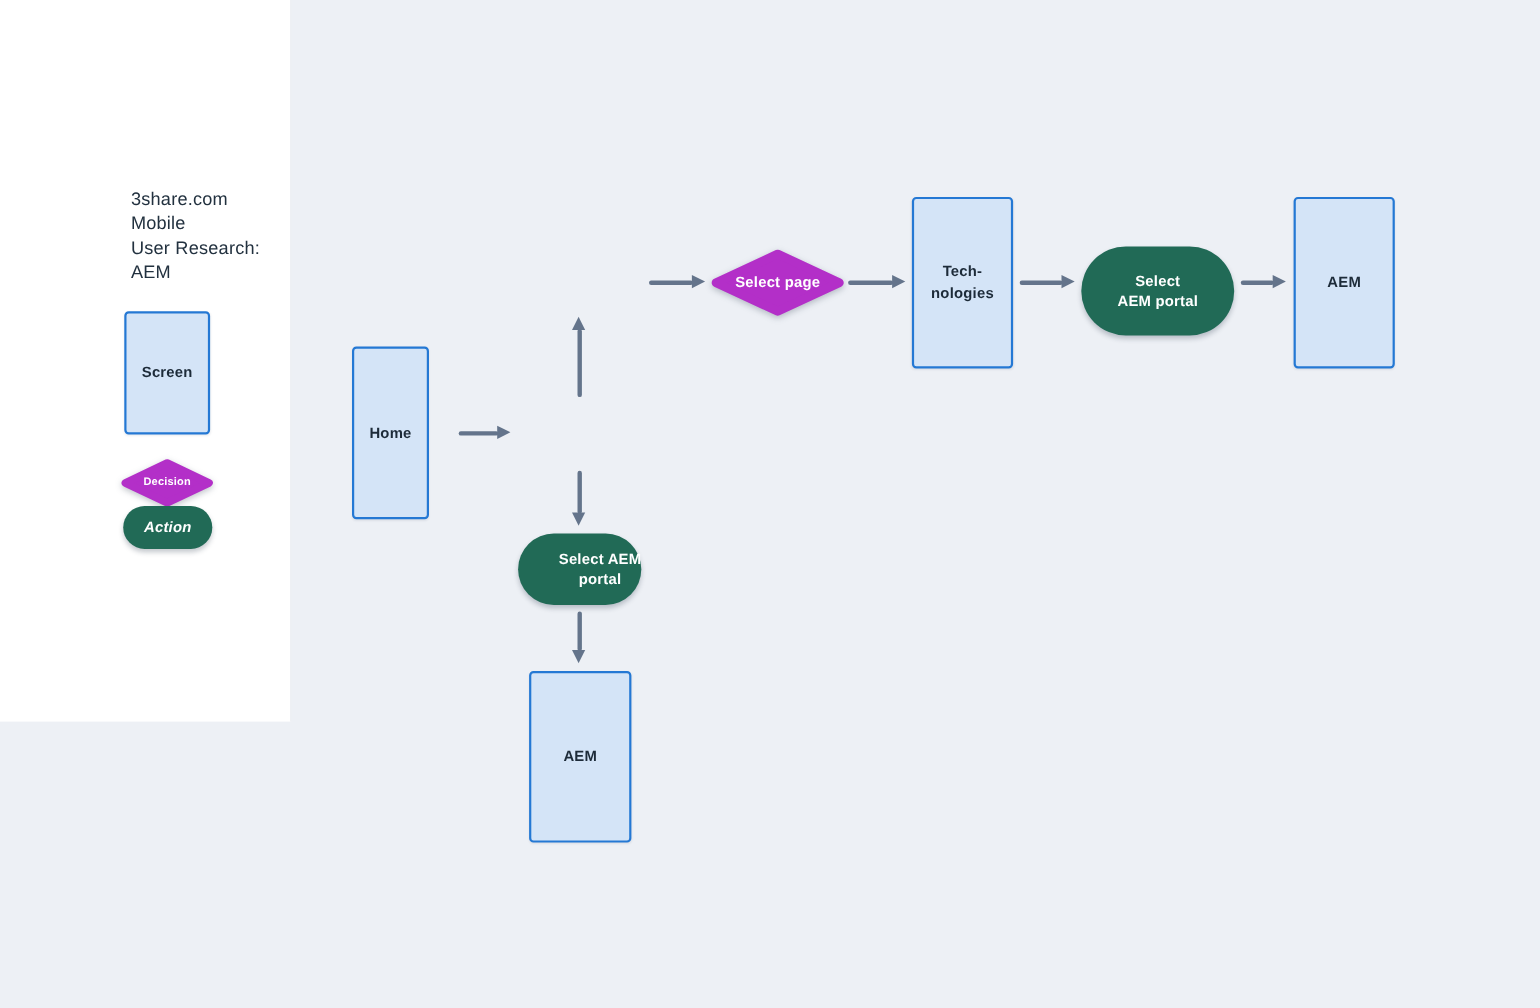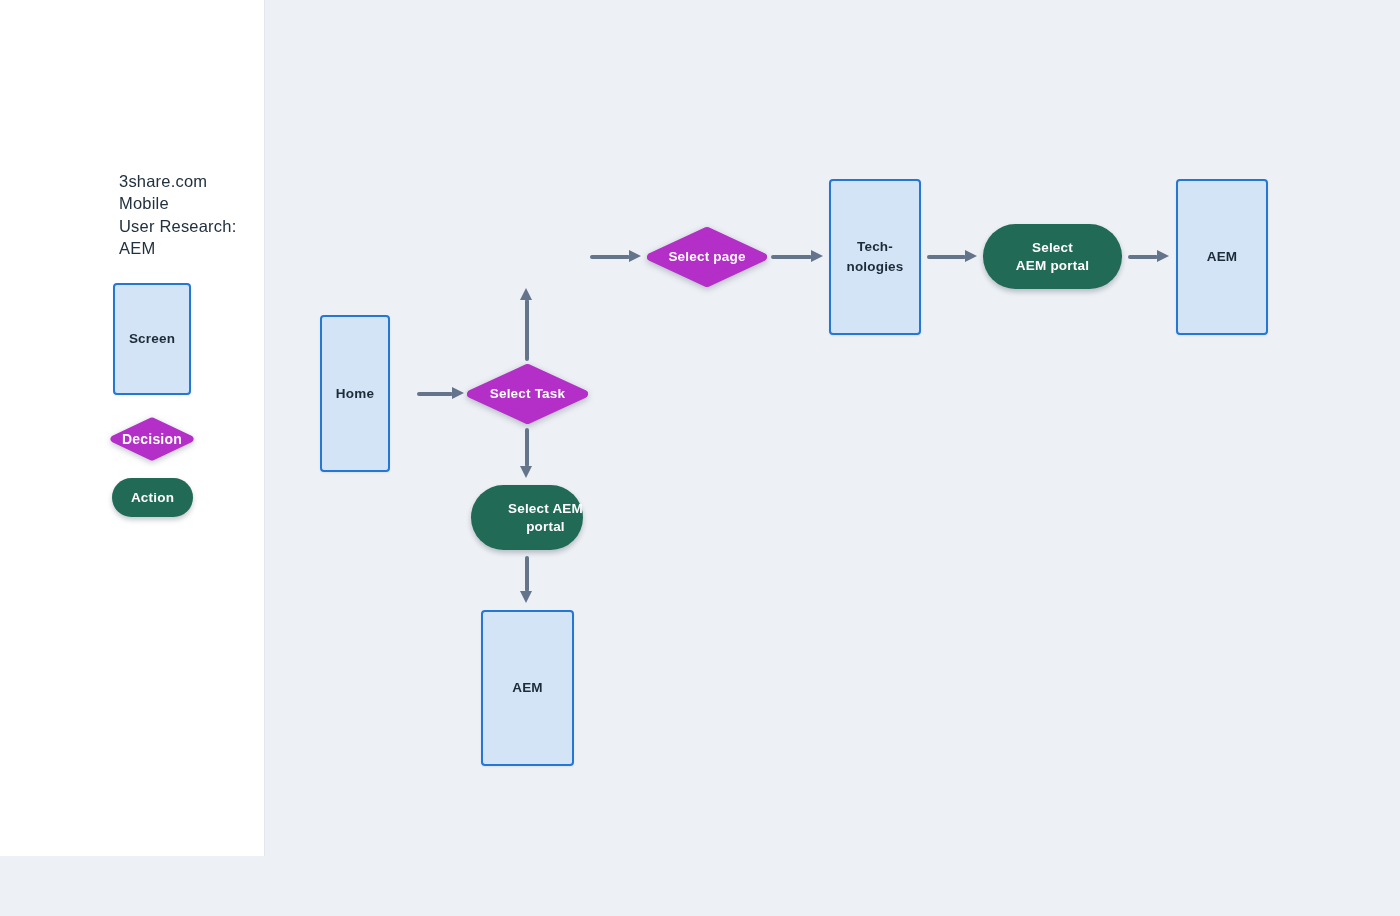--- a/index.html
+++ b/index.html
@@ -18,21 +18,21 @@
   html, body {
     width: 1400px; height: 916px;
     font-family: "Liberation Sans", sans-serif;
     background: var(--canvas-bg);
     overflow: hidden;
   }
   .stage { position: relative; width: 1400px; height: 916px; background: var(--canvas-bg); }
 
   
   .sidebar {
-    position: absolute; left: 0; top: 0; width: 265px; height: 856px;
+    position: absolute; left: 0; top: 0; width: 265px; height: 656px;
     background: var(--sidebar-bg);
     border-right: 1px solid #e3e7ed;
   }
   .sidebar-title {
     position: absolute; left: 119px; top: 170px;
     font-size: 16.5px; line-height: 22.4px; font-weight: 500;
     letter-spacing: 0.2px; color: var(--text-dark);
     white-space: pre-line;
   }
 
@@ -86,53 +86,47 @@
 AEM</div>
 
     <div class="node screen-node" style="left:113px; top:283px; width:78px; height:112px;">
       <span class="node-label">Screen</span>
     </div>
 
     <div class="node diamond-node" style="left:110px; top:417px; width:84px; height:44px;">
       <svg viewBox="0 0 84 44">
         <polygon points="42,4 80,22 42,40 4,22" style="fill:var(--decision); stroke:var(--decision); stroke-width:7; stroke-linejoin:round;"></polygon>
       </svg>
-      <span class="node-label" style="font-size:14px;">Decision</span>
+      <span class="node-label" style="font-size:10px;">Decision</span>
     </div>
 
-    <div class="node action-node" style="left:112px; top:478px; width:81px; height:39px;">
+    <div class="node action-node" style="left:112px; top:460px; width:81px; height:39px;font-style:italic;">
       <span class="node-label">Action</span>
     </div>
   </div>
 
   <div class="node screen-node" style="left:320px; top:315px; width:70px; height:157px;">
     <span class="node-label">Home</span>
   </div>
 
 
-  <div class="node diamond-node" style="left:466px; top:363px; width:123px; height:62px;">
-    <svg viewBox="0 0 123 62">
-      <polygon points="61.5,5 118,31 61.5,57 5,31" style="fill:var(--decision); stroke:var(--decision); stroke-width:8; stroke-linejoin:round;"></polygon>
-    </svg>
-    <span class="node-label">Select Task</span>
-  </div>
 
   <div class="node screen-node" style="left:829px; top:179px; width:92px; height:156px;">
     <span class="node-label">Tech-
 nologies</span>
   </div>
 
   <div class="node diamond-node" style="left:646px; top:226px; width:122px; height:62px;">
     <svg viewBox="0 0 122 62">
       <polygon points="61,5 117,31 61,57 5,31" style="fill:var(--decision); stroke:var(--decision); stroke-width:8; stroke-linejoin:round;"></polygon>
     </svg>
     <span class="node-label">Select page</span>
   </div>
 
-  <div class="node action-node" style="left:983px; top:224px; width:139px; height:65px;">
+  <div class="node action-node" style="left:983px; top:224px; width:139px; height:81px;">
     <span class="node-label">Select
 AEM portal</span>
   </div>
 
   <div class="node screen-node" style="left:1176px; top:179px; width:92px; height:156px;">
     <span class="node-label">AEM</span>
   </div>
 
   <div class="node action-node" style="left:471px; top:485px; width:112px; height:65px;justify-content:flex-end;">
     <span class="node-label">Select AEM

